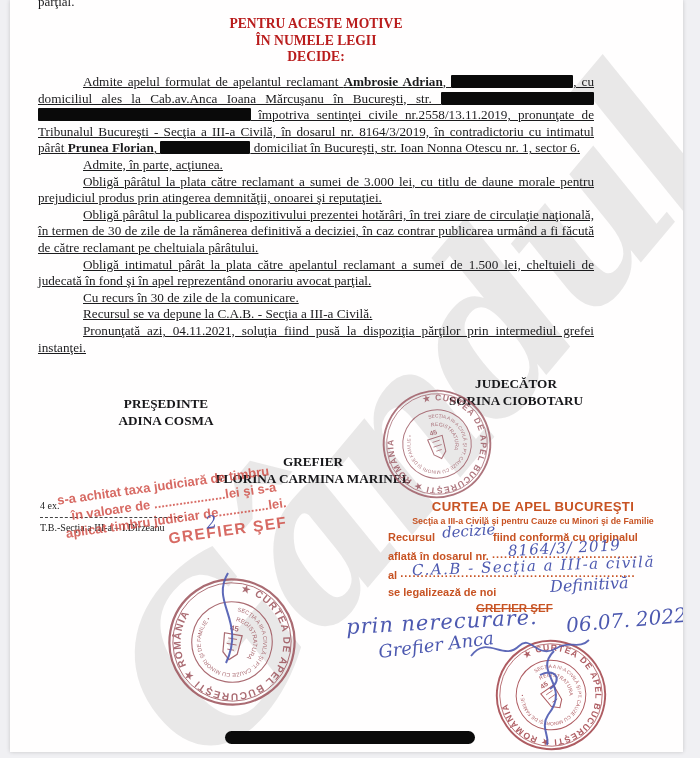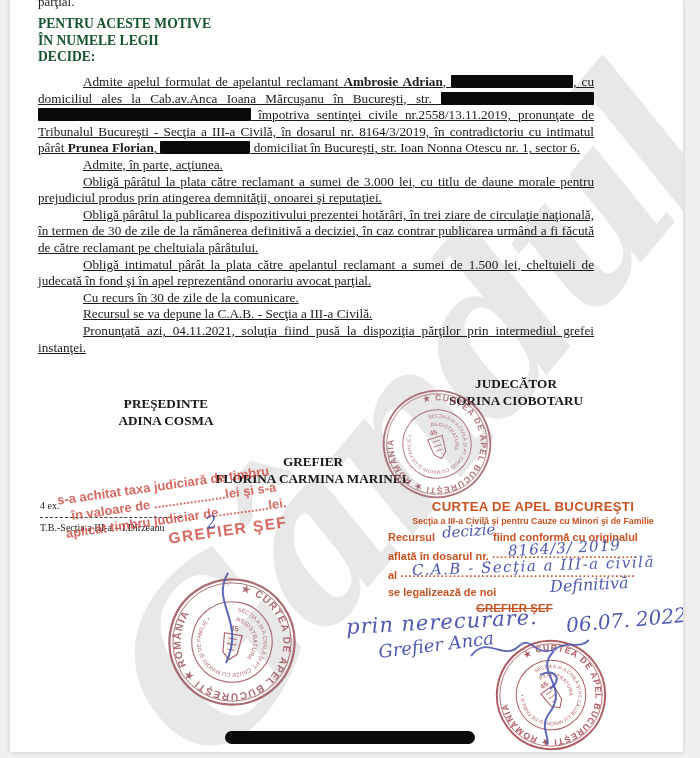--- a/index.html
+++ b/index.html
@@ -6,22 +6,22 @@
   body{width:700px;height:758px;background:#f0f0f3;position:relative;overflow:hidden;
        font-family:"Liberation Serif",serif;}
   .page{position:absolute;left:10px;top:0;width:673px;height:752px;background:#fffefe;
         box-shadow:0 0 4px rgba(0,0,0,.18);overflow:hidden;}
   
   .watermark{position:absolute;left:400px;top:420px;transform:translate(-50%,-50%) rotate(-50deg);
      font-family:"DejaVu Serif",serif;font-style:italic;font-weight:bold;font-size:215px;
      letter-spacing:-12px;color:rgba(70,70,75,.12);white-space:nowrap;pointer-events:none;}
   
   .cont{position:absolute;left:28px;top:-6px;font-size:13px;color:#1c1c1e;}
-  .heading{position:absolute;left:28px;top:16px;width:556px;text-align:left;
-     font-weight:bold;font-size:13.6px;line-height:16.5px;color:#14532d;}
+  .heading{position:absolute;left:28px;top:16px;width:556px;text-align:center;
+     font-weight:bold;font-size:13.6px;line-height:16.5px;color:#b91c1c;}
   .bodytext{position:absolute;left:28px;top:74px;width:556px;text-align:justify;
      font-size:13.2px;line-height:16.6px;color:#1b1b1d;text-decoration:underline;}
   .bodytext p{margin:0;text-indent:45px;}
   b{font-weight:bold;}
   .redact{display:inline-block;background:#0a0a0a;height:13px;vertical-align:-2px;border-radius:1px;}
   .r1{width:122px}.r2{width:153px}.r3{width:213px}.r4{width:90px}
   .redact-bottom{position:absolute;left:215px;top:731px;width:250px;height:13px;
      background:#0a0a0a;border-radius:7px;}
   
   .sig{position:absolute;text-align:center;font-weight:bold;font-size:13.2px;

